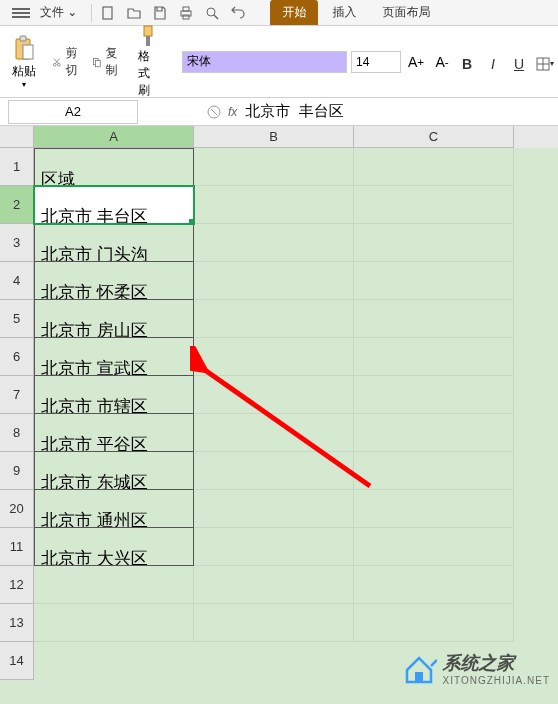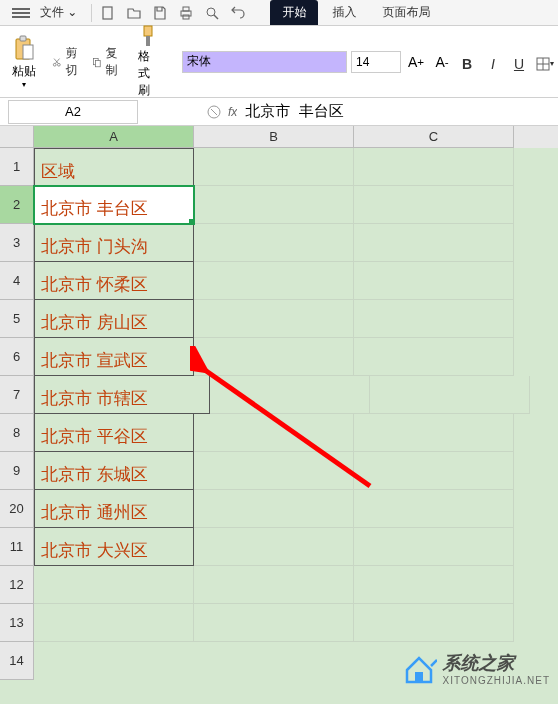--- a/index.html
+++ b/index.html
@@ -8,21 +8,21 @@
   
   .menu-bar { height: 26px; background: #f5f5f5; border-bottom: 1px solid #d0d0d0; display: flex; align-items: center; padding: 0 12px; gap: 4px; }
   .menu-hamburger { width: 18px; height: 18px; display: flex; flex-direction: column; justify-content: center; gap: 2px; cursor: pointer; }
   .menu-hamburger span { height: 2px; background: #666; }
   .menu-file { padding: 2px 6px; cursor: pointer; color: #333; }
   .menu-divider { width: 1px; height: 18px; background: #d0d0d0; margin: 0 4px; }
   .menu-icons { display: flex; gap: 10px; align-items: center; }
   .menu-icon { width: 16px; height: 16px; cursor: pointer; color: #666; display: flex; align-items: center; justify-content: center; }
   .menu-tabs { display: flex; margin-left: 20px; gap: 2px; }
   .tab { padding: 4px 12px; cursor: pointer; color: #333; }
-  .tab.active { background: #0f172a; color: #fff; border-radius: 3px 3px 0 0; }
+  .tab.active { background: #a16207; color: #fff; border-radius: 3px 3px 0 0; }
   
   
   .ribbon { height: 72px; background: #fff; border-bottom: 1px solid #d0d0d0; display: flex; align-items: center; padding: 4px 8px; gap: 4px; }
   .ribbon-group { display: flex; flex-direction: row; gap: 2px; padding: 0 4px; }
   .ribbon-divider { width: 1px; height: 56px; background: #e0e0e0; margin: 0 4px; }
   .paste-btn { display: flex; flex-direction: column; align-items: center; cursor: pointer; padding: 2px 4px; }
   .paste-icon { width: 24px; height: 28px; }
   .small-btn { display: flex; align-items: center; gap: 4px; padding: 2px 4px; cursor: pointer; font-size: 12px; color: #333; }
   .small-icon { width: 14px; height: 14px; }
   .format-brush { display: flex; flex-direction: column; align-items: center; cursor: pointer; padding: 2px 4px; }
@@ -50,21 +50,21 @@
   .col-header { border-right: 1px solid #bbb; border-bottom: 1px solid #bbb; text-align: center; line-height: 22px; font-size: 13px; color: #333; cursor: pointer; }
   .col-header.active { background: #a8d8a0; }
   .col-A { width: 160px; }
   .col-B { width: 160px; }
   .col-C { width: 160px; }
   .row-headers { position: absolute; top: 22px; left: 0; width: 34px; }
   .row-header { height: 38px; border-right: 1px solid #bbb; border-bottom: 1px solid #bbb; text-align: center; line-height: 38px; font-size: 13px; color: #333; background: #e8e8e8; cursor: pointer; }
   .row-header.active { background: #a8d8a0; }
   .cells { position: absolute; top: 22px; left: 34px; }
   .cell-row { display: flex; height: 38px; }
-  .cell { border-right: 1px solid #c8d6c4; border-bottom: 1px solid #c8d6c4; padding: 8px 6px; font-size: 17px; color: #c2410c; line-height: 30px; background: #d5e8d0; white-space: nowrap; overflow: hidden; cursor: cell; }
+  .cell { border-right: 1px solid #c8d6c4; border-bottom: 1px solid #c8d6c4; padding: 16px 6px; font-size: 17px; color: #000000; line-height: 30px; background: #d5e8d0; white-space: nowrap; overflow: hidden; cursor: cell; }
   .cell.bordered { border: 1px solid #555; border-top: none; }
   .cell.bordered.first { border-top: 1px solid #555; }
   .cell.selected { outline: 2px solid #1e9f4e; outline-offset: -1px; background: #fff; position: relative; z-index: 2; }
   .cell.selected::after { content: ''; position: absolute; right: -3px; bottom: -3px; width: 6px; height: 6px; background: #1e9f4e; border: 1px solid #fff; }
   
   
   .arrow-svg { position: absolute; top: 220px; left: 190px; width: 200px; height: 160px; z-index: 10; pointer-events: none; }
   
   
   .watermark { position: absolute; right: 8px; bottom: 18px; display: flex; align-items: center; gap: 6px; opacity: 0.85; }
@@ -300,21 +300,21 @@
         <div class="cell col-A bordered" style="width: 160px;">北京市  房山区</div>
         <div class="cell col-B" style="width: 160px;"></div>
         <div class="cell col-C" style="width: 160px;"></div>
       </div>
       <div class="cell-row">
         <div class="cell col-A bordered" style="width: 160px;">北京市  宣武区</div>
         <div class="cell col-B" style="width: 160px;"></div>
         <div class="cell col-C" style="width: 160px;"></div>
       </div>
       <div class="cell-row">
-        <div class="cell col-A bordered" style="width: 176px;">北京市  市辖区</div>
+        <div class="cell col-A bordered" style="width: 160px;">北京市  市辖区</div>
         <div class="cell col-B" style="width: 160px;"></div>
         <div class="cell col-C" style="width: 160px;"></div>
       </div>
       <div class="cell-row">
         <div class="cell col-A bordered" style="width: 160px;">北京市  平谷区</div>
         <div class="cell col-B" style="width: 160px;"></div>
         <div class="cell col-C" style="width: 160px;"></div>
       </div>
       <div class="cell-row">
         <div class="cell col-A bordered" style="width: 160px;">北京市  东城区</div>

